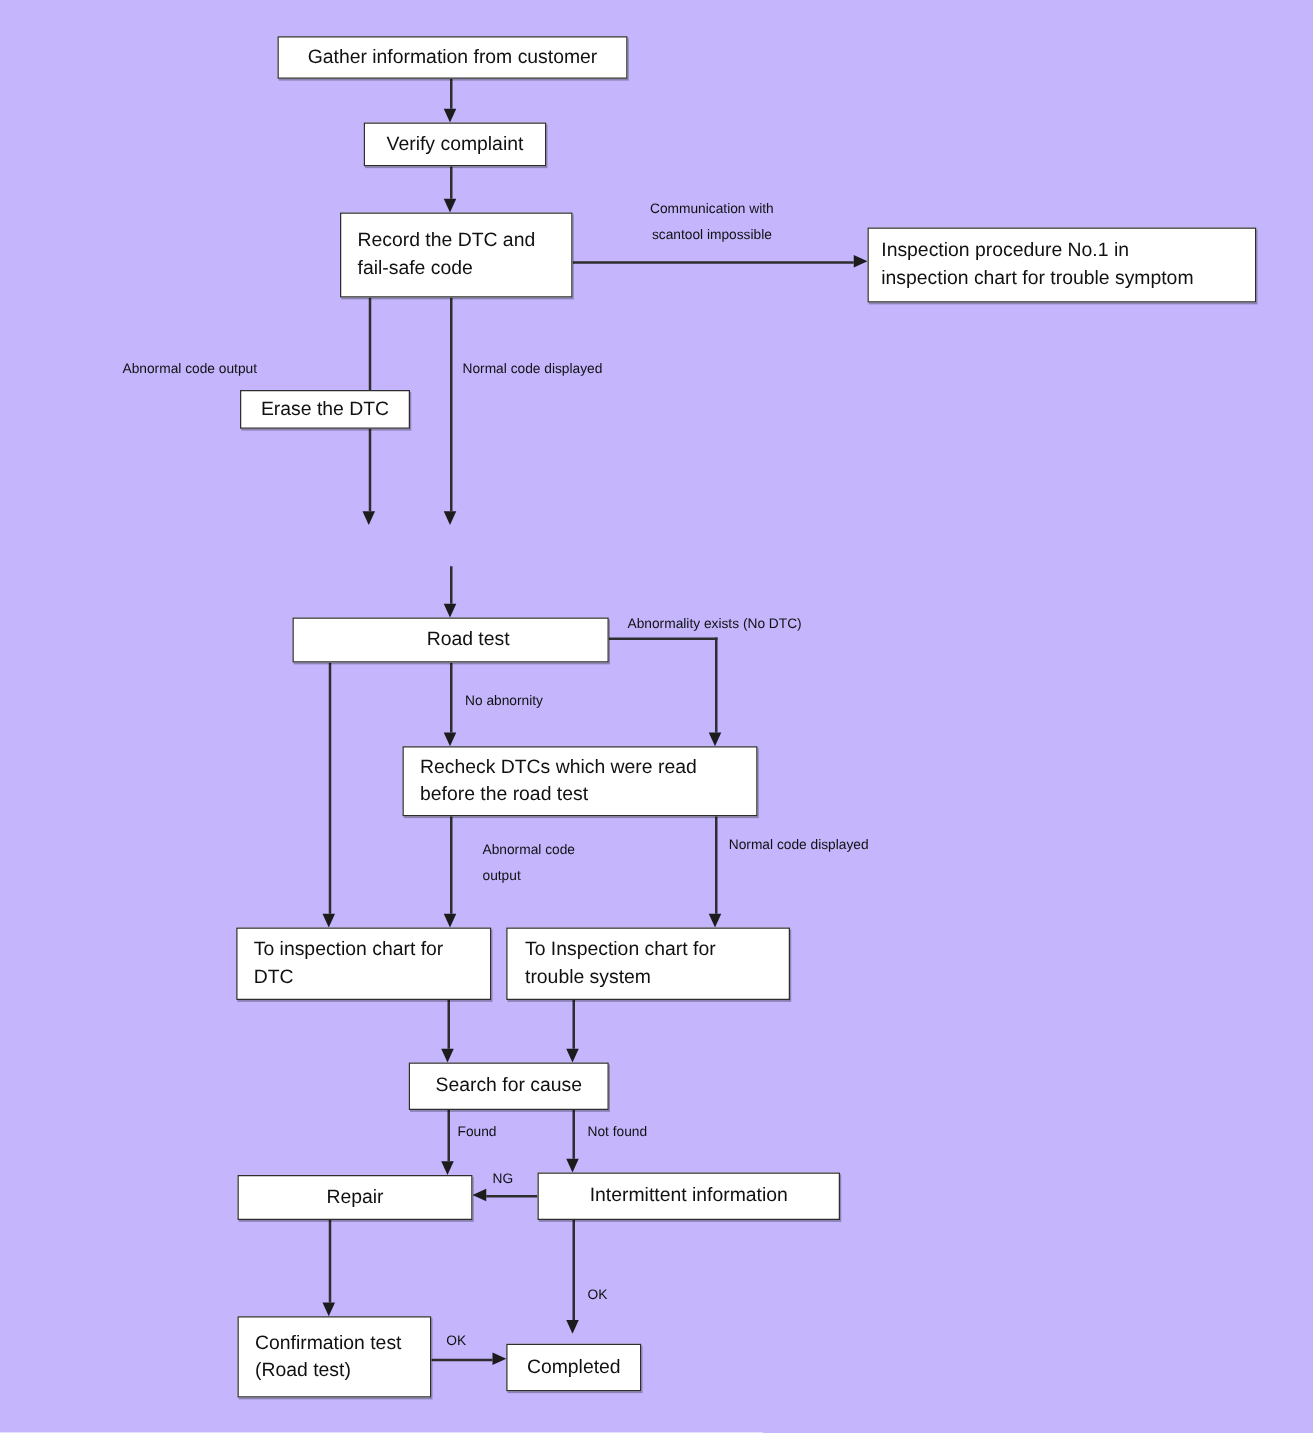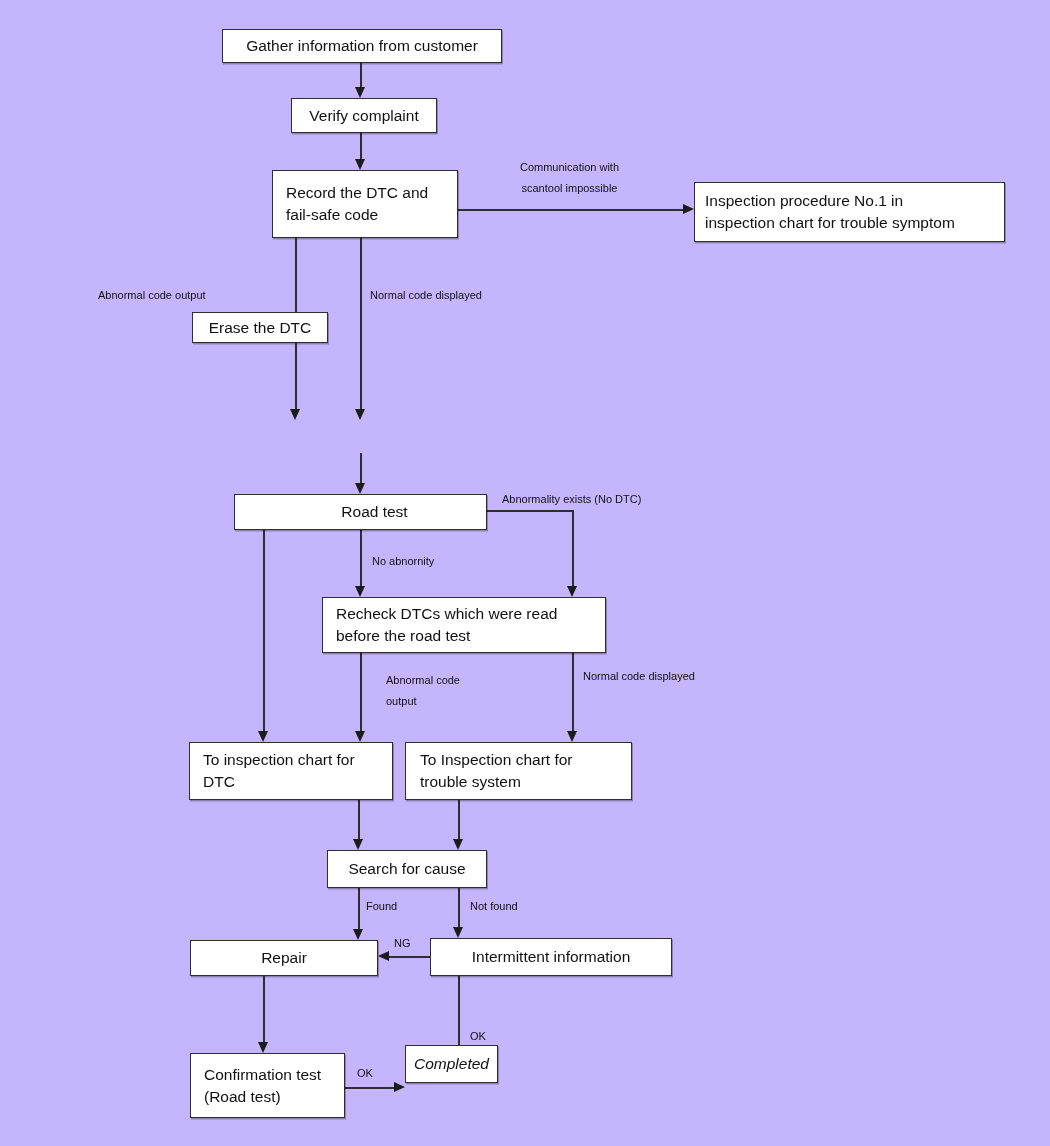--- a/index.html
+++ b/index.html
@@ -131,21 +131,21 @@
 
   <div class="box center" style="left:327px; top:850px; width:160px; height:38px;">Search for cause</div>
 
   <div class="box center" style="left:190px; top:940px; width:188px; height:36px;">Repair</div>
 
   <div class="box center" style="left:430px; top:938px; width:242px; height:38px;">Intermittent information</div>
 
   <div class="box left" style="left:190px; top:1053px; width:155px; height:65px;">Confirmation test
 (Road test)</div>
 
-  <div class="box center" style="left:405px; top:1045px; width:93px; height:38px;font-style:italic;">Completed</div>
+  <div class="box center" style="left:405px; top:1075px; width:108px; height:38px;">Completed</div>
 
   <div class="lbl center" style="left:487px; top:157px; width:165px;">Communication with
 scantool impossible</div>
 
   <div class="lbl" style="left:98px;  top:285px;">Abnormal code output</div>
 
   <div class="lbl" style="left:370px; top:285px;">Normal code displayed</div>
 
   <div class="lbl" style="left:502px; top:489px;">Abnormality exists (No DTC)</div>
 

